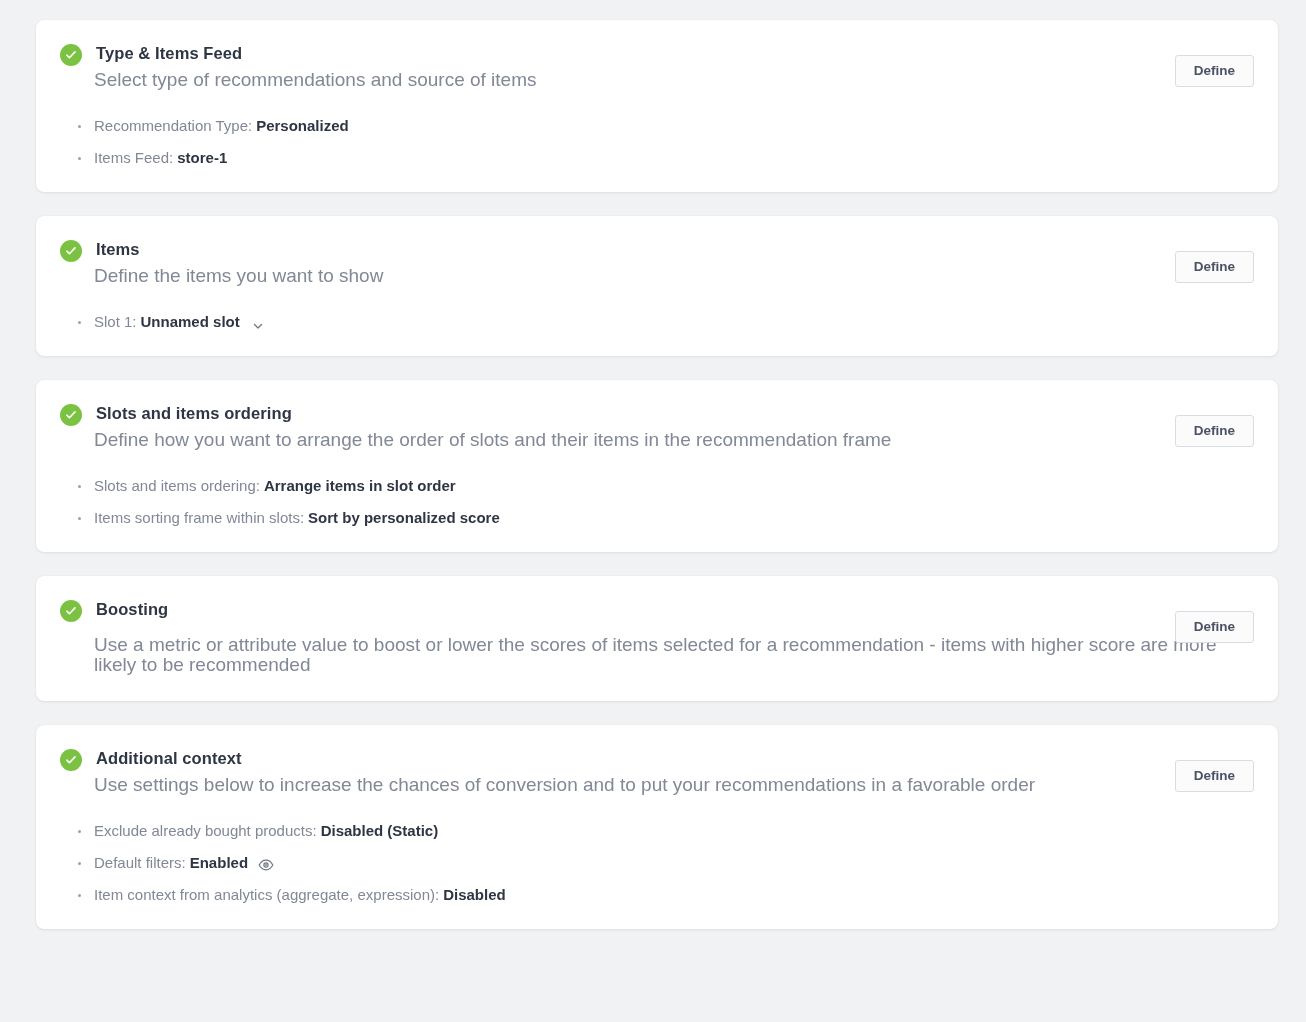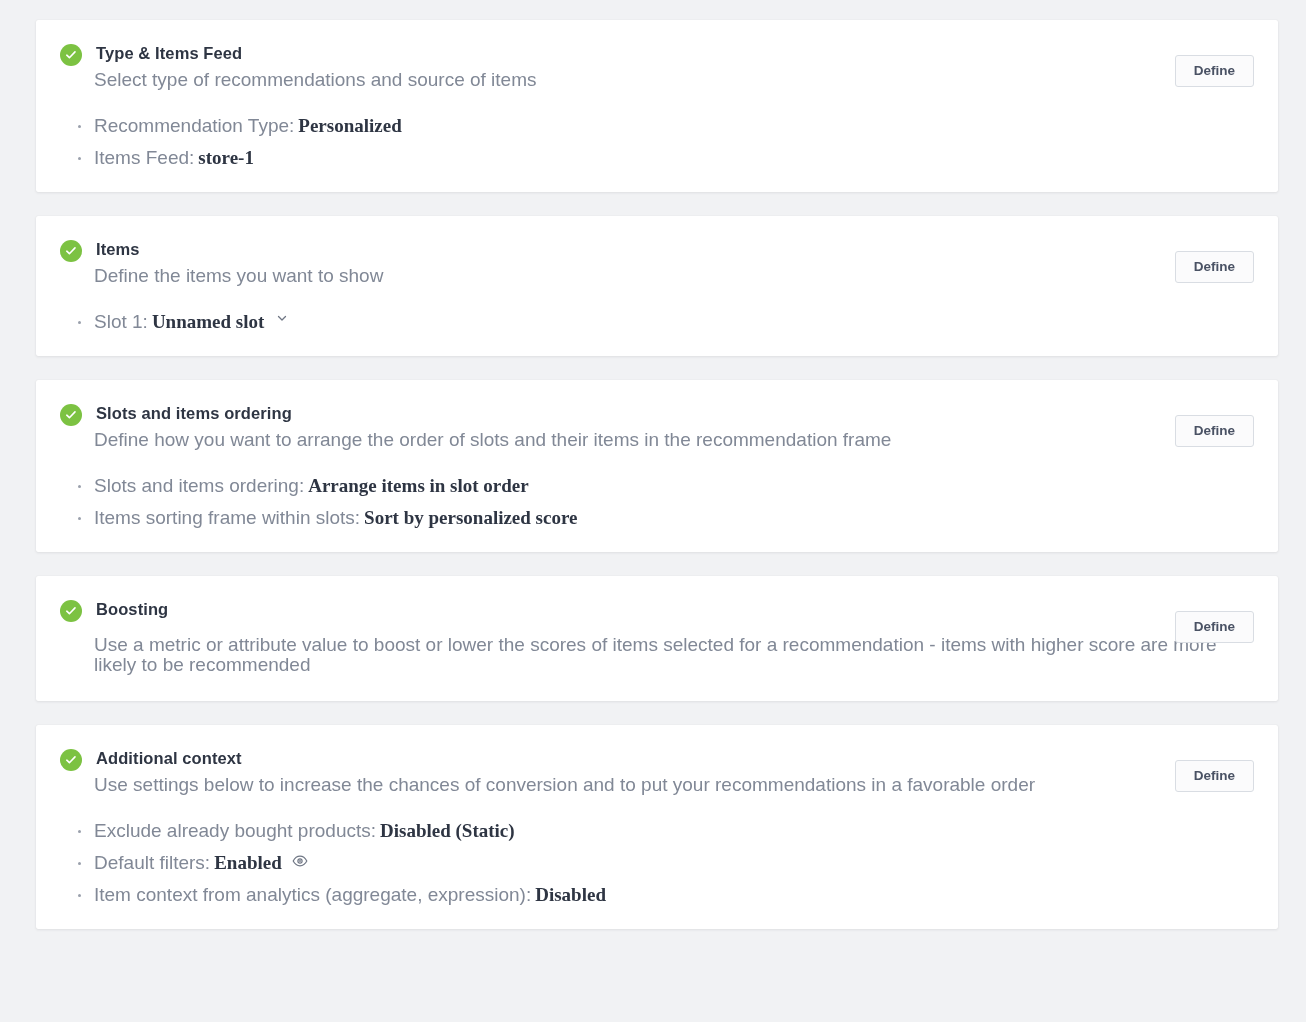--- a/index.html
+++ b/index.html
@@ -16,21 +16,21 @@
     width: 1306px;
     height: 1022px;
     background: #f1f2f4;
     padding: 20px 28px 0 36px;
     overflow: hidden;
   }
 
   .card {
     position: relative;
     background: #ffffff;
-    border-radius: 2px;
+    border-radius: 8px;
     box-shadow: 0 1px 3px rgba(27,31,35,0.08), 0 0 1px rgba(27,31,35,0.10);
     margin-bottom: 24px;
     padding: 22px 24px 24px 24px;
   }
 
   .card-head {
     display: flex;
     align-items: flex-start;
   }
 
@@ -86,45 +86,44 @@
 
   .bullets {
     list-style: none;
     margin-top: 26px;
     margin-left: 16px;
   }
 
   .bullets li {
     position: relative;
     padding-left: 18px;
-    font-size: 19px;
+    font-size: 15px;
     color: #818896;
     line-height: 20px;
     margin-bottom: 12px;
     display: flex;
-    align-items: flex-start;
+    align-items: flex-end;
   }
   .bullets li:last-child { margin-bottom: 0; }
 
   .bullets li::before {
     content: "";
     position: absolute;
     left: 2px;
     top: 9px;
     width: 3px;
     height: 3px;
     border-radius: 50%;
     background: #9aa0ac;
   }
 
   .bval {
     color: #2e3543;
     font-weight: bold;
     margin-left: 4px;
-    font-family: Liberation Serif, serif;
   }
 
   .inline-icon {
     display: inline-flex;
     align-items: center;
     margin-left: 10px;
     cursor: pointer;
   }
   .inline-icon svg { display: block; }
 

